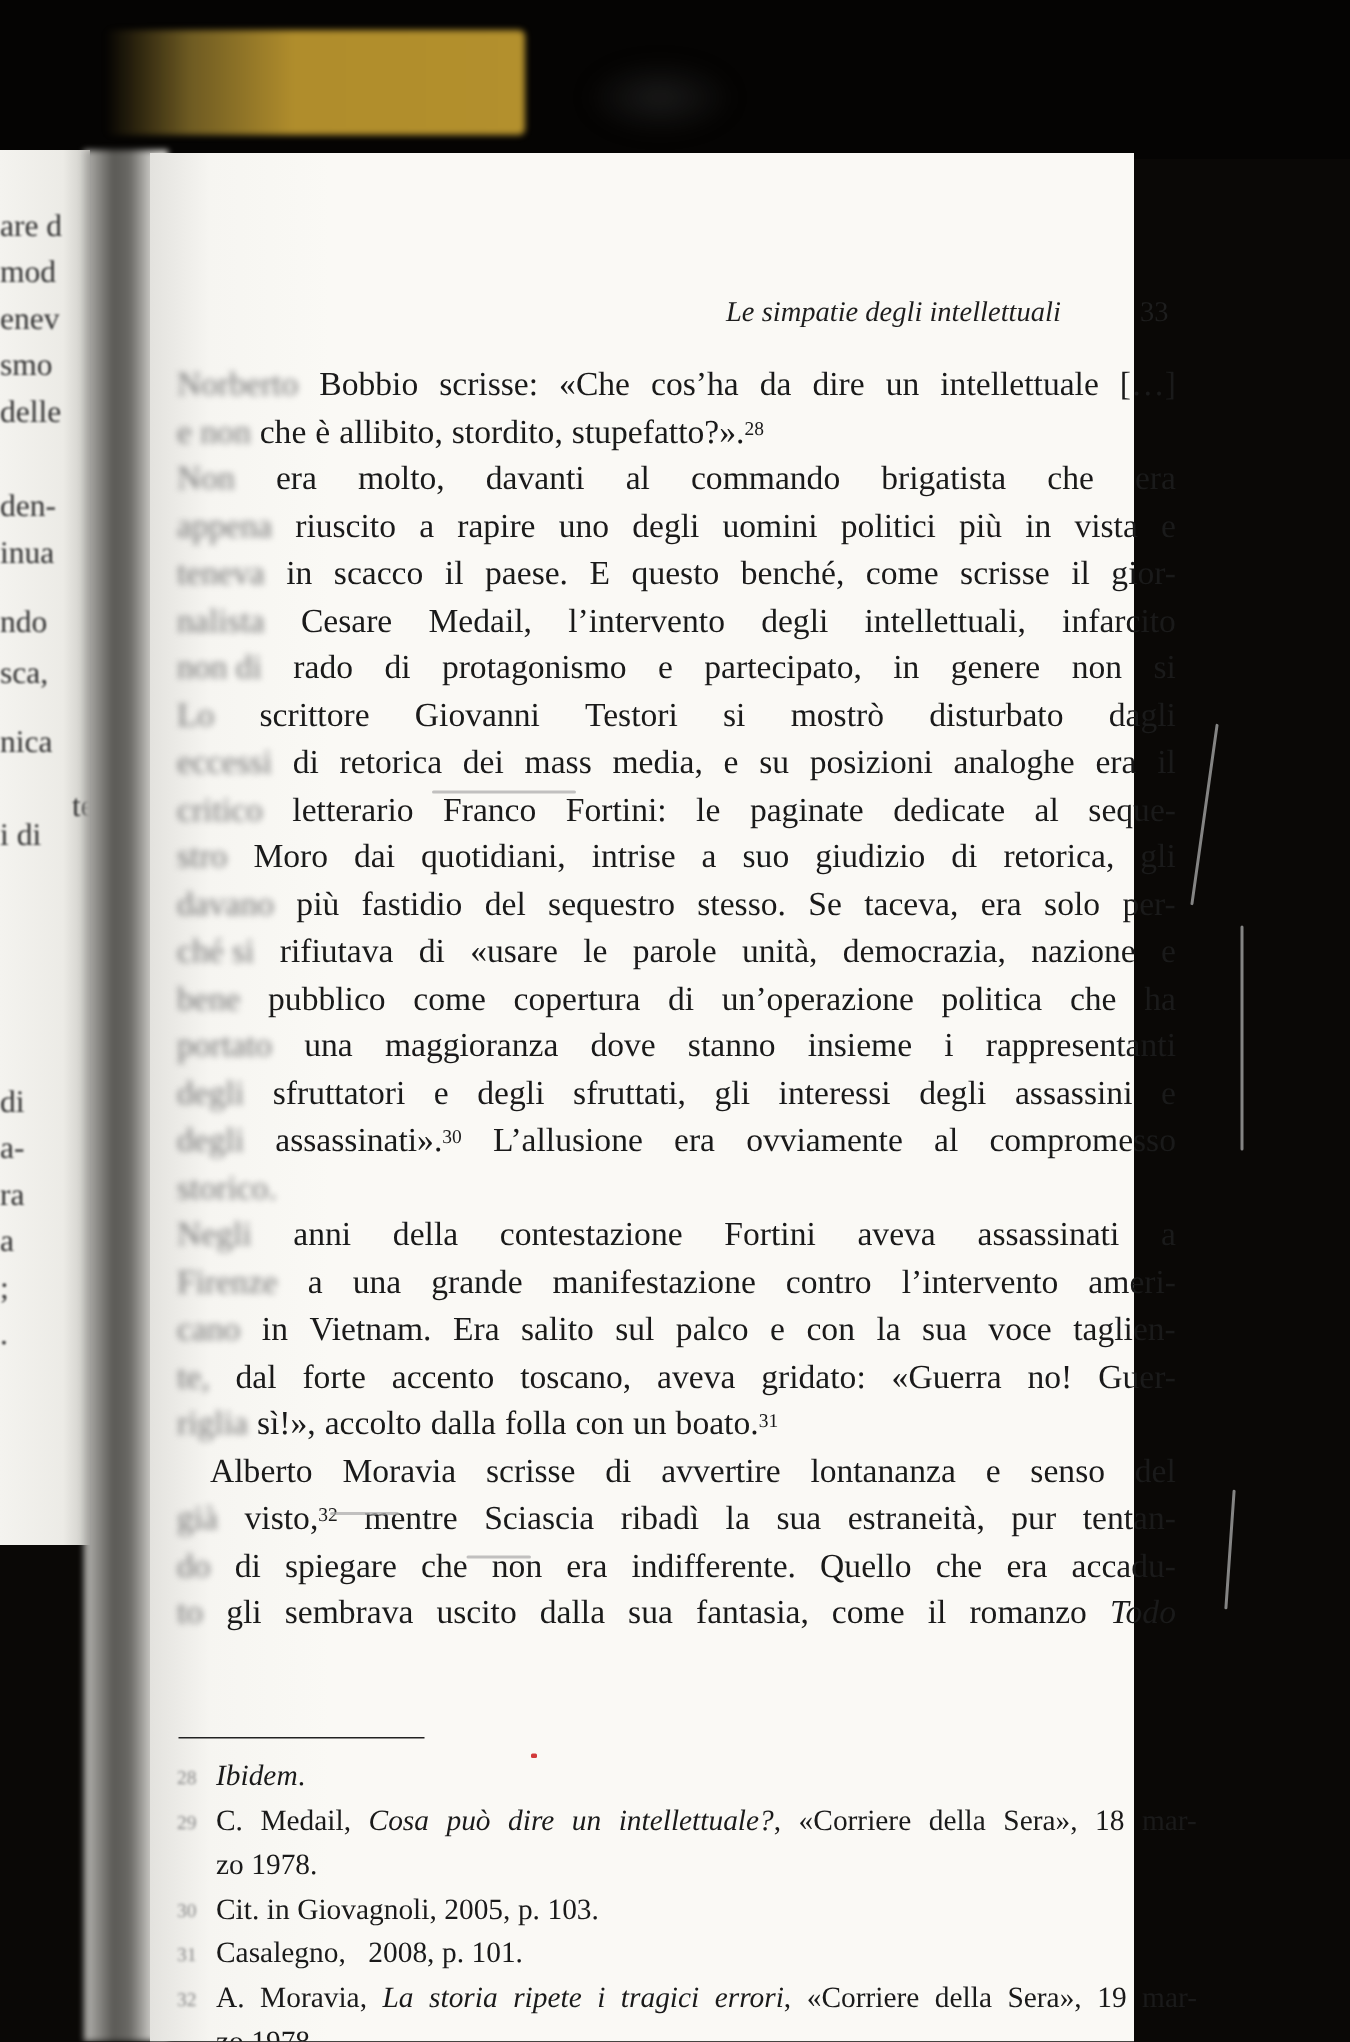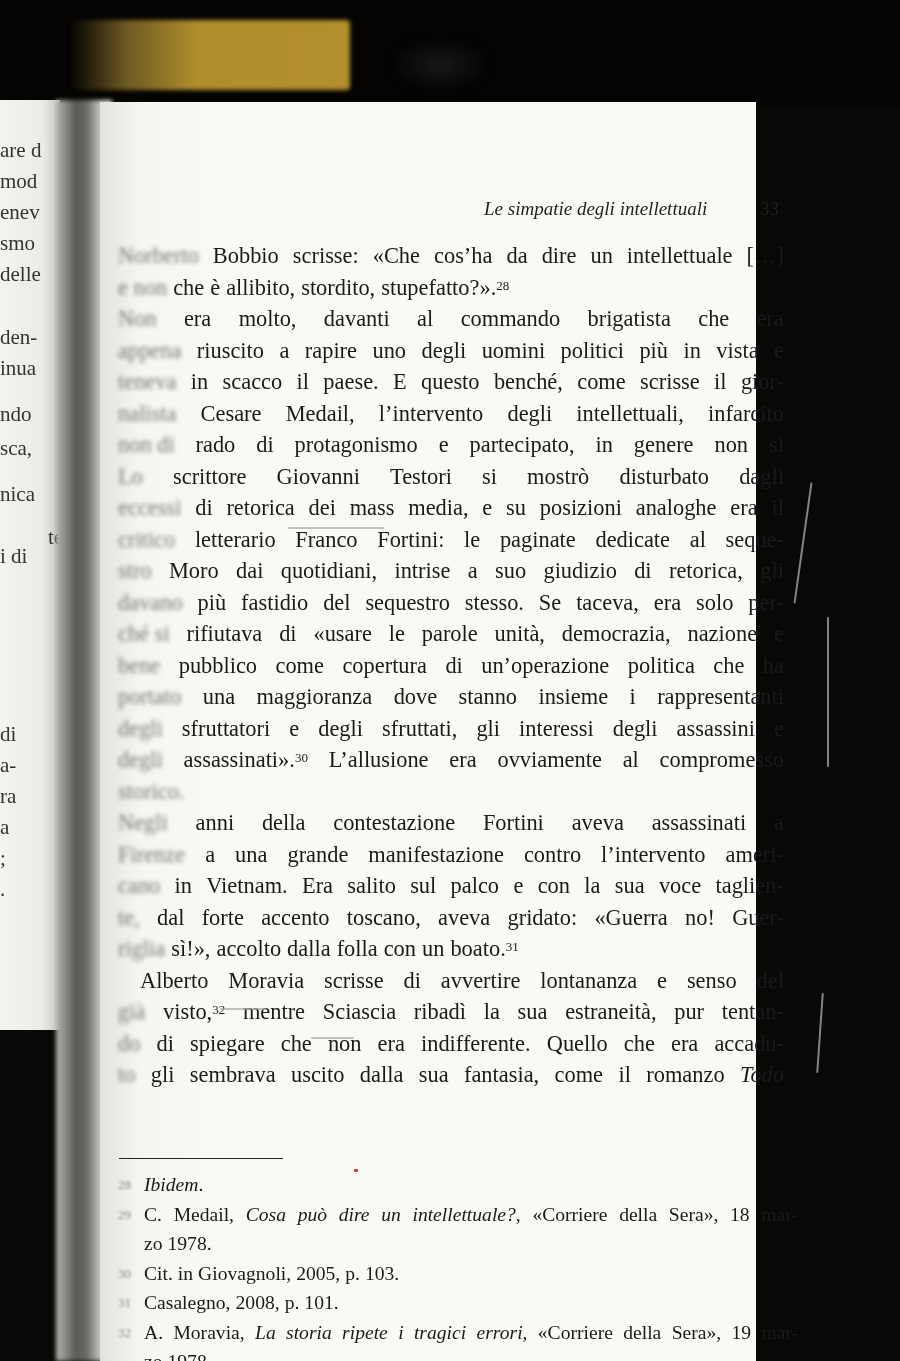--- a/index.html
+++ b/index.html
@@ -449,21 +449,21 @@
           <span style="margin-left: 5px;">Giovagnoli,</span>
           <span style="margin-left: 5px;">2005,</span>
           <span style="margin-left: 5px;">p.</span>
           <span style="margin-left: 5px;">103.</span>
         </div>
       </div>
       <div class="fn">
         <span class="num">31</span>
         <div class="fn-line last">
           <span>Casalegno,</span>
-          <span style="margin-left: 5px;">2008,</span>
+          <span style="margin-left: 15px;">2008,</span>
           <span style="margin-left: 5px;">p.</span>
           <span style="margin-left: 5px;">101.</span>
         </div>
       </div>
       <div class="fn">
         <span class="num">32</span>
         <div class="fn-line">
           <span>A.</span>
           <span>Moravia,</span>
           <span><i>La</i></span>

